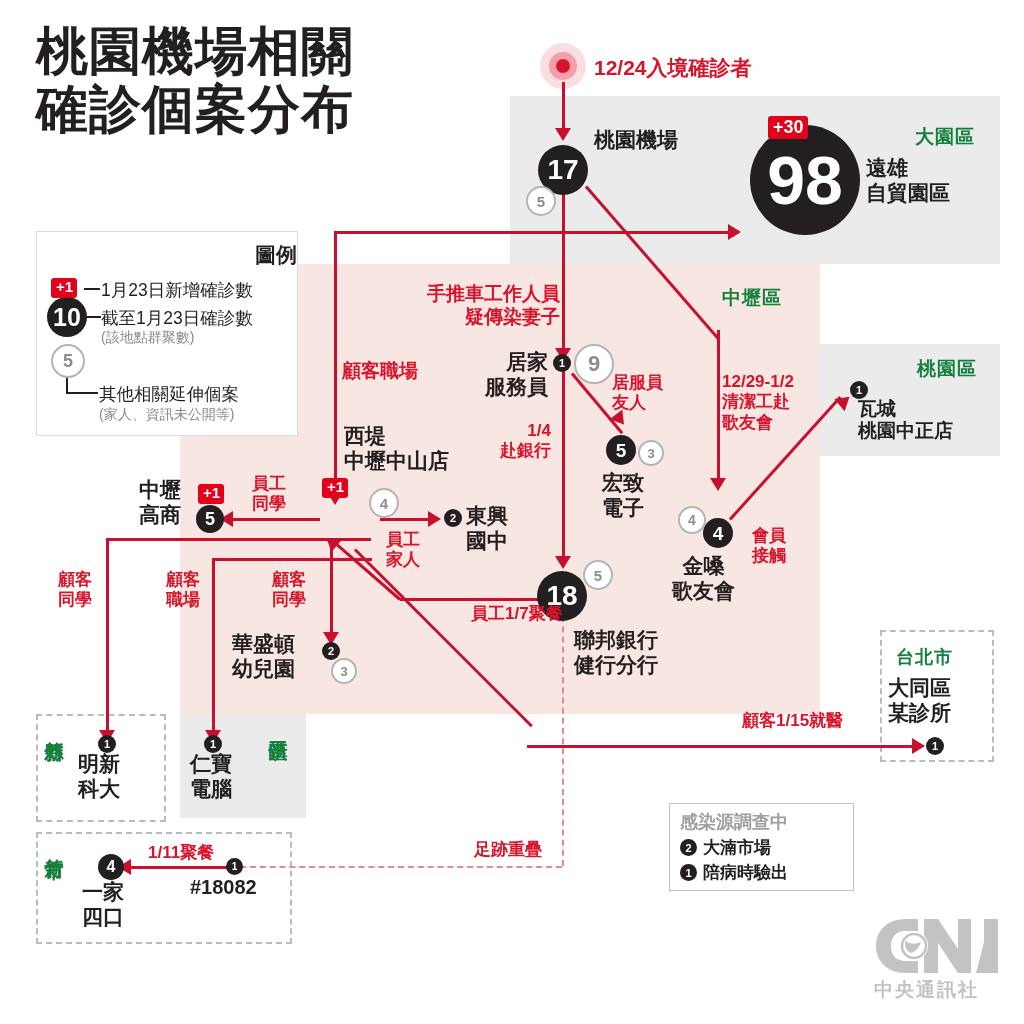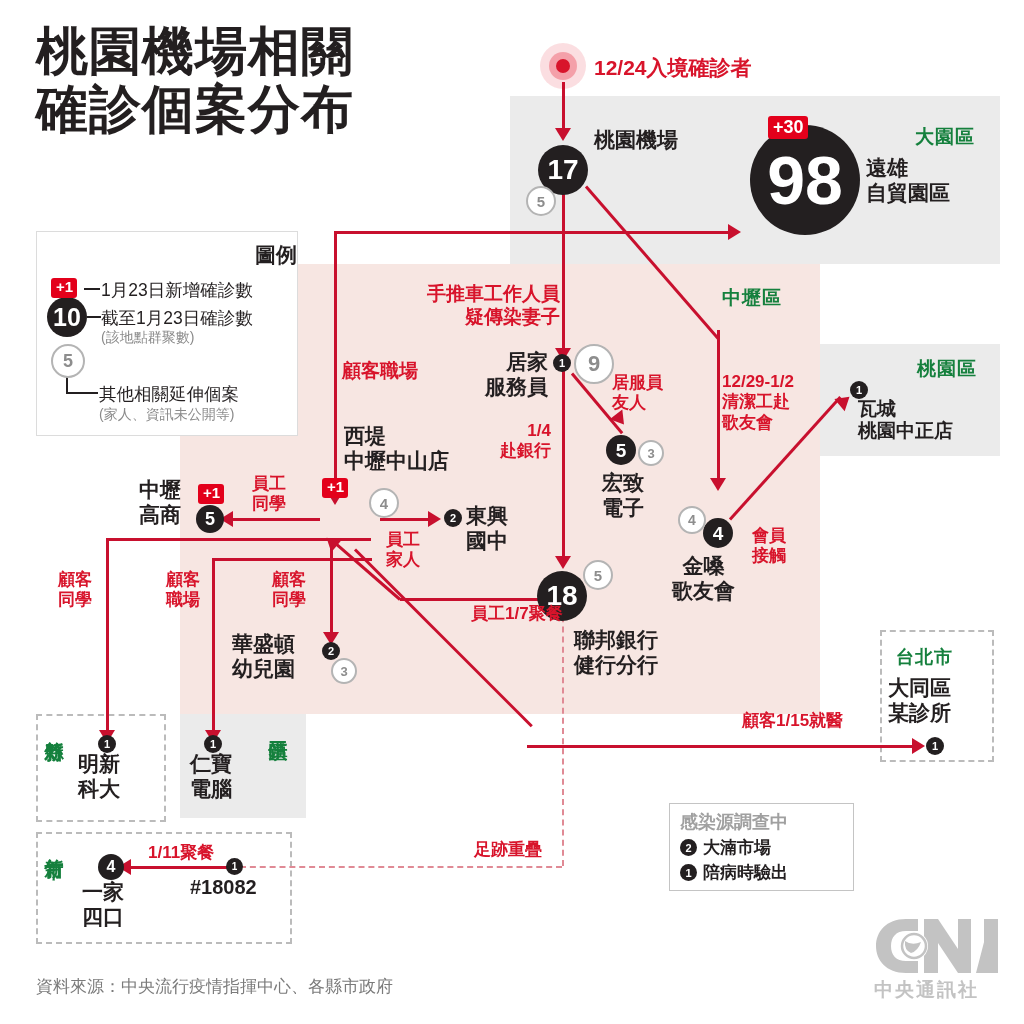--- a/index.html
+++ b/index.html
@@ -369,21 +369,20 @@
     <div class="ib-row">
       <span class="dotnum">2</span>
       <span>大湳市場</span>
     </div>
     <div class="ib-row">
       <span class="dotnum">1</span>
       <span>陪病時驗出</span>
     </div>
   </div>
 
-  <div id="source">資料來源：中央流行疫情指揮中心、各縣市政府</div>
 
   <div id="logo">
     <svg width="130" height="62" viewBox="0 0 130 62">
       <path d="M34 4 C14 4 4 17 4 31 C4 45 14 58 34 58 L46 58 L46 46 L34 46 C24 46 19 40 19 31 C19 22 24 16 34 16 L46 16 L46 4 Z" fill="#c3c3c3"></path>
       <path d="M52 58 L52 4 L66 4 L86 34 L86 4 L99 4 L99 58 L86 58 L66 28 L66 58 Z" fill="#c3c3c3"></path>
       <path d="M112 4 L126 4 L126 58 L112 58 Z M104 58 L118 4 L126 4 L126 58 Z" fill="#c3c3c3"></path>
       <circle cx="42" cy="31" r="14" fill="#ffffff"></circle>
       <circle cx="42" cy="31" r="12" fill="none" stroke="#c3c3c3" stroke-width="2.5"></circle>
       <path d="M33 26 q7 5 16 1 q-3 9 -10 11 q-7 -3 -6 -12 Z" fill="#c3c3c3"></path>
     </svg>

